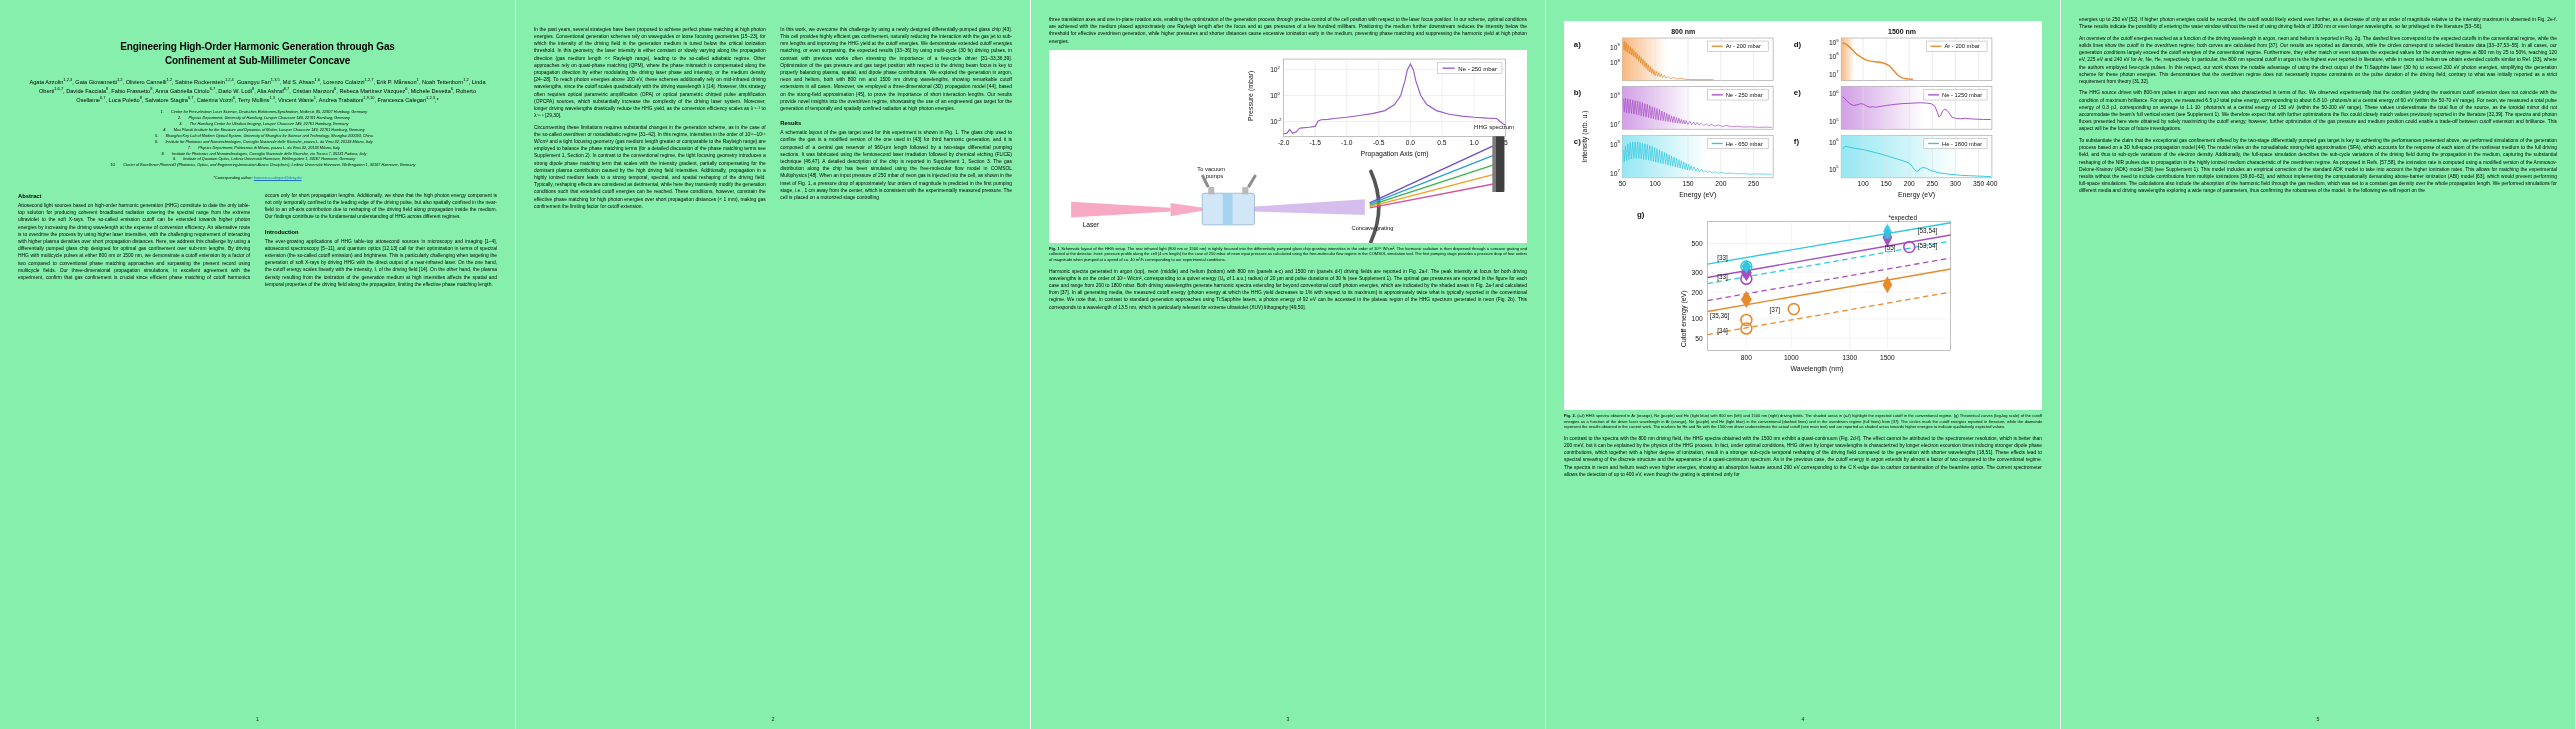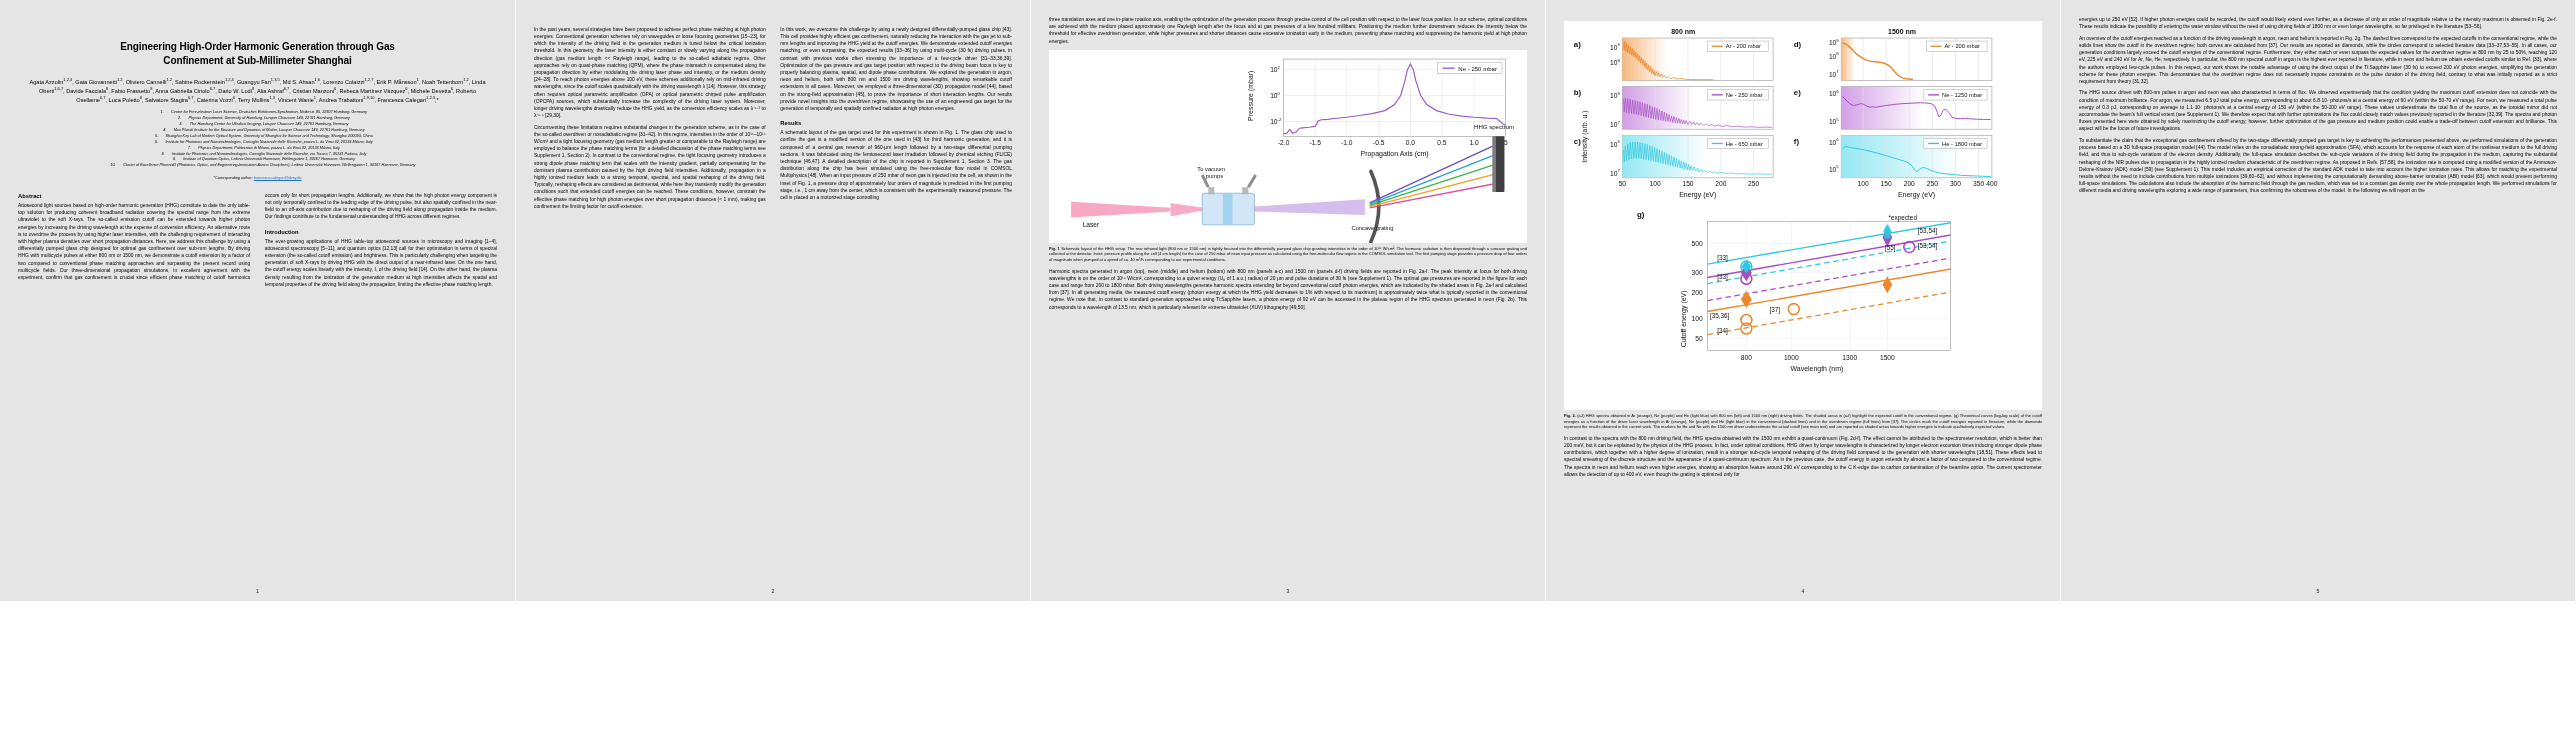--- a/index.html
+++ b/index.html
@@ -7,22 +7,22 @@
   body {
     width:2576px; height:729px;
     background:#ffffff;
     font-family:"Liberation Sans", sans-serif;
     color:#000;
     overflow:hidden;
   }
   .sheet { position:relative; width:2576px; height:729px; display:flex; }
   .page {
     position:relative;
-    width:515px; height:601px;
-    background:#e5e5e5;
+    width:515px; height:729px;
+    background:#86efac;
     padding:16px 18px 16px 18px;
   }
   .page + .page { border-left:0.6px solid #fff; }
   .pagenum {
     position:absolute; bottom:7.3px; left:0; width:100%;
     text-align:center; font-size:5.2px; color:#222;
   }
 
   
   .title {
@@ -84,21 +84,21 @@
 </style>
 </head>
 <body>
 
 <div class="sheet">
 
   <div class="page">
 
     <div class="title">
       <span>Engineering High-Order Harmonic Generation through Gas</span><br>
-      <span>Confinement at Sub-Millimeter Shanghai</span>
+      <span>Confinement at Sub-Millimeter Concave</span>
     </div>
 
     <div class="authors" id="authors-holder">Agata Azzolin<sup>1,2,3</sup>, Gaia Giovannetti<sup>1,2</sup>, Oliviero Cannelli<sup>1,2</sup>, Sabine Rockenstein<sup>1,2,4</sup>, Guangyu Fan<sup>1,3,5</sup>, Md S. Ahsan<sup>1,6</sup>, Lorenzo Colaizzi<sup>1,2,7</sup>, Erik P. Månsson<sup>1</sup>, Noah Tettenborn<sup>1,2</sup>, Linda Oberti<sup>1,6,7</sup>, Davide Facciala<sup>8</sup>, Fabio Frassetto<sup>8</sup>, Anna Gabriella Ciriolo<sup>6,7</sup>, Dario W. Lodi<sup>8</sup>, Alia Ashraf<sup>6,7</sup>, Cristian Manzoni<sup>6</sup>, Rebeca Martínez Vázquez<sup>6</sup>, Michele Devetta<sup>6</sup>, Roberto Osellame<sup>6,7</sup>, Luca Poletto<sup>8</sup>, Salvatore Stagira<sup>6,7</sup>, Caterina Vozzi<sup>6</sup>, Terry Mullins<sup>1,3</sup>, Vincent Wanie<sup>1</sup>, Andrea Trabattoni<sup>1,9,10</sup>, Francesca Calegari<sup>1,2,3</sup>,*</div>
 
     <ol class="afflist" id="aff-holder">
         <li>Centre for Free-electron Laser Science, Deutsches Elektronen-Synchrotron, Notkestr. 85, 22607 Hamburg, Germany</li>
         <li>Physics Department, University of Hamburg, Luruper Chaussee 149, 22761 Hamburg, Germany</li>
         <li>The Hamburg Centre for Ultrafast Imaging, Luruper Chaussee 149, 22761 Hamburg, Germany</li>
         <li>Max Planck Institute for the Structure and Dynamics of Matter, Luruper Chaussee 149, 22761 Hamburg, Germany</li>
         <li>Shanghai Key Lab of Modern Optical System, University of Shanghai for Science and Technology, Shanghai 200093, China</li>

